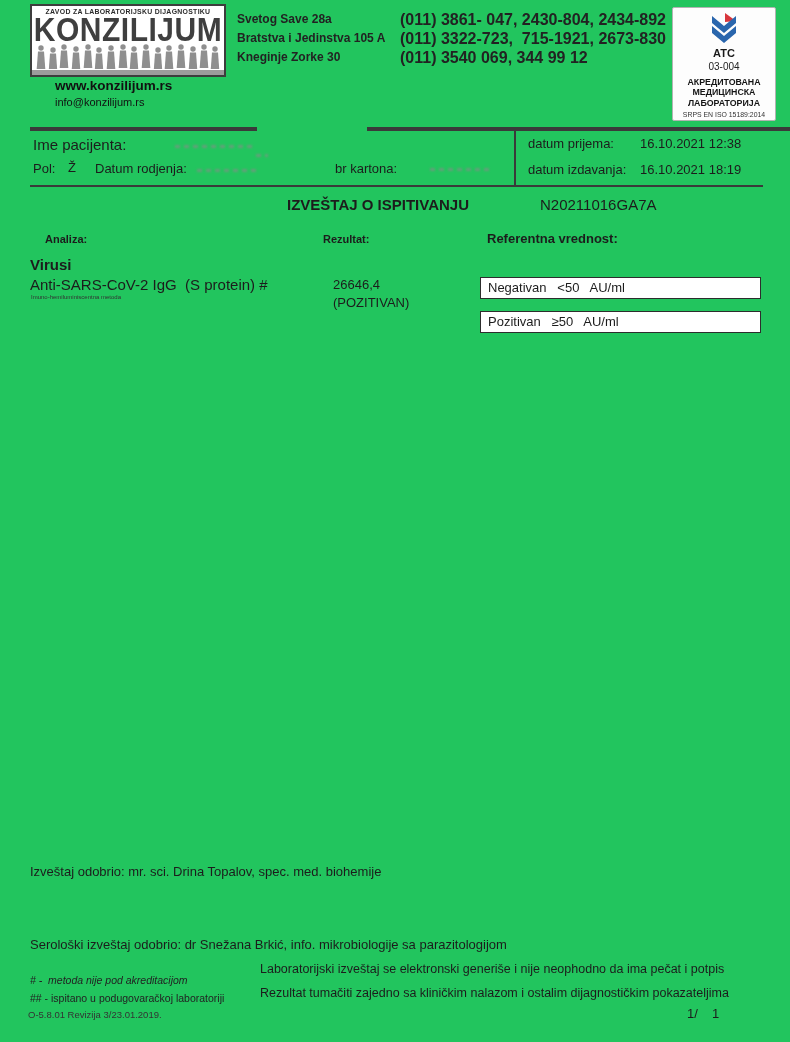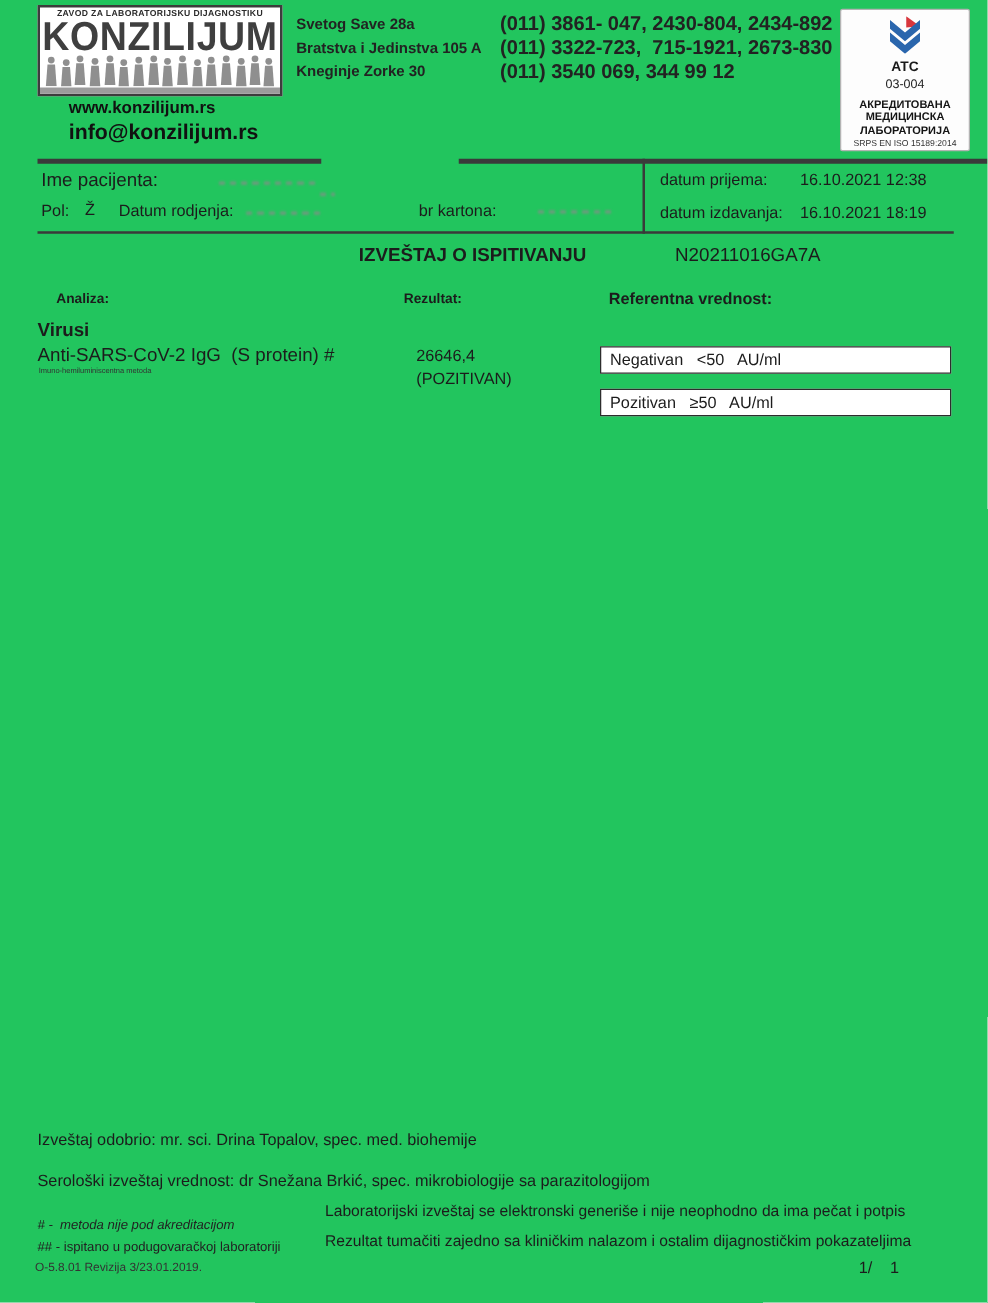--- a/index.html
+++ b/index.html
@@ -10,21 +10,21 @@
   .abs{position:absolute;}
   [data-bind]{white-space:pre-wrap;}
 
   
   .logo-box{left:30px;top:4px;width:196px;border:2px solid #3d3d3d;background:#fff;box-sizing:border-box;}
   .logo-tagline{font-size:6.9px;font-weight:bold;letter-spacing:.3px;text-align:center;padding:2px 1px 0 1px;color:#2b2b2b;}
   .logo-brand{font-size:30px;font-weight:bold;text-align:center;color:#3f3f3f;line-height:.95;letter-spacing:.5px;transform:scaleY(1.08);margin-top:1px;}
   .logo-people{display:block;margin:0 auto;margin-top:-1px;}
   .logo-bottombar{height:5px;background:#9c9c9c;margin:1px 0 0 0;}
   .logo-web{left:55px;top:78px;font-size:13.5px;font-weight:bold;color:#111;}
-  .logo-email{left:55px;top:96px;font-size:17px;font-weight:bold;color:#111;text-align:right;}
+  .logo-email{left:55px;top:96px;font-size:11px;font-weight:normal;color:#111;text-align:right;}
 
   .addr-block{left:237px;top:10px;font-size:12px;font-weight:bold;line-height:19px;color:#222;}
   .phone-block{left:400px;top:10px;font-size:16px;font-weight:bold;line-height:19px;color:#222;}
 
   
   .atc-badge{left:672px;top:7px;width:104px;height:114px;border:1px solid #b3b3b3;border-radius:2px;background:#fdfdfd;text-align:center;box-sizing:border-box;}
   .atc-logo{margin-top:5px;}
   .atc-name{font-size:11px;font-weight:bold;color:#1a1a1a;margin-top:0;}
   .atc-number{font-size:10px;color:#222;margin-top:2px;}
   .atc-title{font-size:8.8px;font-weight:bold;line-height:1.18;color:#141414;margin-top:5px;}
@@ -141,22 +141,22 @@
 
   <div class="abs t15" style="left:30px;top:276px;" data-bind="report.test.name">Anti-SARS-CoV-2 IgG  (S protein) #</div>
   <div class="abs method" style="left:31px;top:294px;" data-bind="report.test.method">Imuno-hemiluminiscentna metoda</div>
 
   <div class="abs t13" style="left:333px;top:277px;" data-bind="report.test.result_value">26646,4</div>
   <div class="abs t13" style="left:333px;top:295px;" data-bind="report.test.result_flag">(POZITIVAN)</div>
 
   <div class="abs refbox" style="left:480px;top:277px;" data-bind="report.test.reference_ranges.0">Negativan   &lt;50   AU/ml</div>
   <div class="abs refbox" style="left:480px;top:311px;" data-bind="report.test.reference_ranges.1">Pozitivan   ≥50   AU/ml</div>
 
-  <div class="abs t13" style="left:30px;top:904px;" data-bind="footer.approved_by">Izveštaj odobrio: mr. sci. Drina Topalov, spec. med. biohemije</div>
-  <div class="abs t13" style="left:30px;top:937px;" data-bind="footer.serology_approved_by">Serološki izveštaj vrednost: dr Snežana Brkić, spec. mikrobiologije sa parazitologijom</div>
+  <div class="abs t13" style="left:30px;top:864px;" data-bind="footer.approved_by">Izveštaj odobrio: mr. sci. Drina Topalov, spec. med. biohemije</div>
+  <div class="abs t13" style="left:30px;top:937px;" data-bind="footer.serology_approved_by">Serološki izveštaj odobrio: dr Snežana Brkić, info. mikrobiologije sa parazitologijom</div>
 
   <div class="abs note-right" style="left:260px;top:986px;" data-bind="footer.note_interpret">Rezultat tumačiti zajedno sa kliničkim nalazom i ostalim dijagnostičkim pokazateljima</div>
   <div class="abs note-right" style="left:260px;top:962px;" data-bind="footer.note_electronic">Laboratorijski izveštaj se elektronski generiše i nije neophodno da ima pečat i potpis</div>
 
   <div class="abs note-small" style="left:30px;top:974px;font-style:italic;" data-bind="footer.note_hash"># -  metoda nije pod akreditacijom</div>
   <div class="abs note-small" style="left:30px;top:992px;" data-bind="footer.note_double_hash">## - ispitano u podugovaračkoj laboratoriji</div>
   <div class="abs note-rev" style="left:28px;top:1009px;" data-bind="footer.revision">O-5.8.01 Revizija 3/23.01.2019.</div>
 
   <div class="abs t13" style="left:687px;top:1006px;" data-bind="footer.page_label">1/</div>
   <div class="abs t13" style="left:712px;top:1006px;" data-bind="footer.page_total">1</div>

